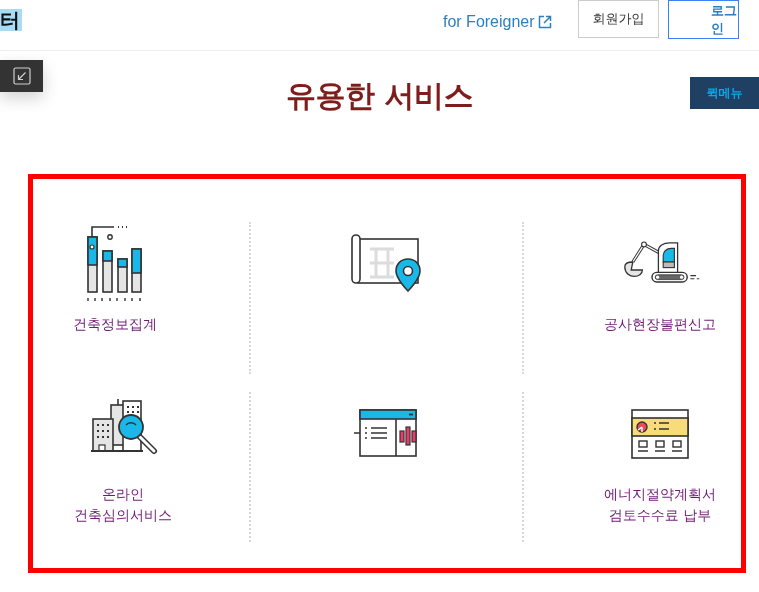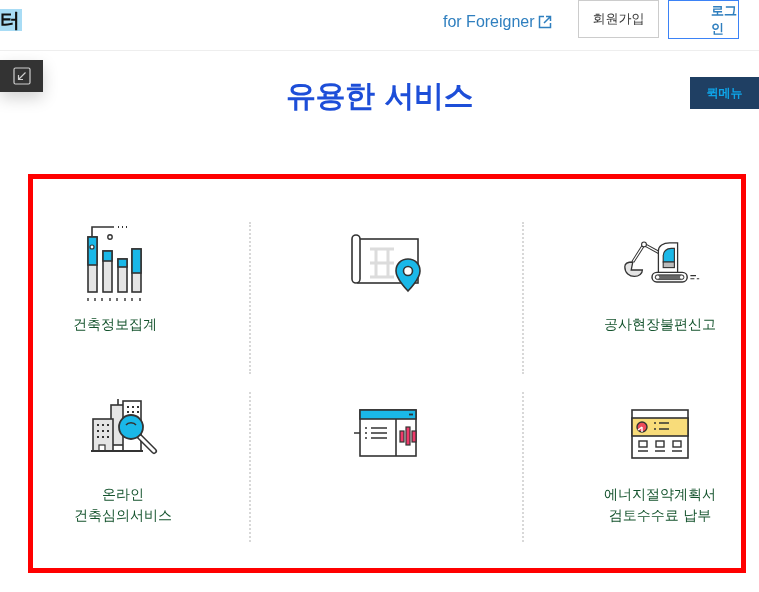--- a/index.html
+++ b/index.html
@@ -34,34 +34,34 @@
     position:absolute; left:0; top:60px; width:43px; height:32px; background:#333333;
     box-shadow:0 6px 16px rgba(0,0,0,0.18);
     display:flex; align-items:center; justify-content:center;
   }
   .quick-menu {
     position:absolute; left:690px; top:77px; width:69px; height:32px; background:#1f3f63;
     color:#0ea5e9; font-size:12px; font-weight:bold; display:flex; align-items:center; justify-content:center;
   }
   .page-title {
     position:absolute; left:0; width:759px; top:76px; text-align:center;
-    font-size:30px; font-weight:bold; color:#1d4ed8; letter-spacing:-0.5px;
+    font-size:30px; font-weight:bold; color:#7f1d1d; letter-spacing:-0.5px;
   }
   .highlight-box {
     position:absolute; left:28px; top:174px; width:718px; height:399px;
     border:5px solid #ff0000; box-sizing:border-box;
   }
   .svc-grid { position:absolute; left:0; top:0; width:759px; height:592px; }
   .svc {
     position:absolute; width:230px; display:flex; flex-direction:column; align-items:center;
     text-decoration:none;
   }
   .svc-icon { width:80px; height:80px; display:flex; align-items:center; justify-content:center; }
   .svc-label {
-    margin-top:12px; color:#14532d; font-size:14px; line-height:21px; text-align:center; white-space:pre-line;
+    margin-top:12px; color:#701a75; font-size:14px; line-height:21px; text-align:center; white-space:pre-line;
   }
   .vdiv { position:absolute; width:0; border-left:2px dotted #d8d8d8; }
 </style>
 </head>
 <body>
 
 <div class="header">
   <div class="logo-frag">터</div>
 
   <a class="foreigner">

